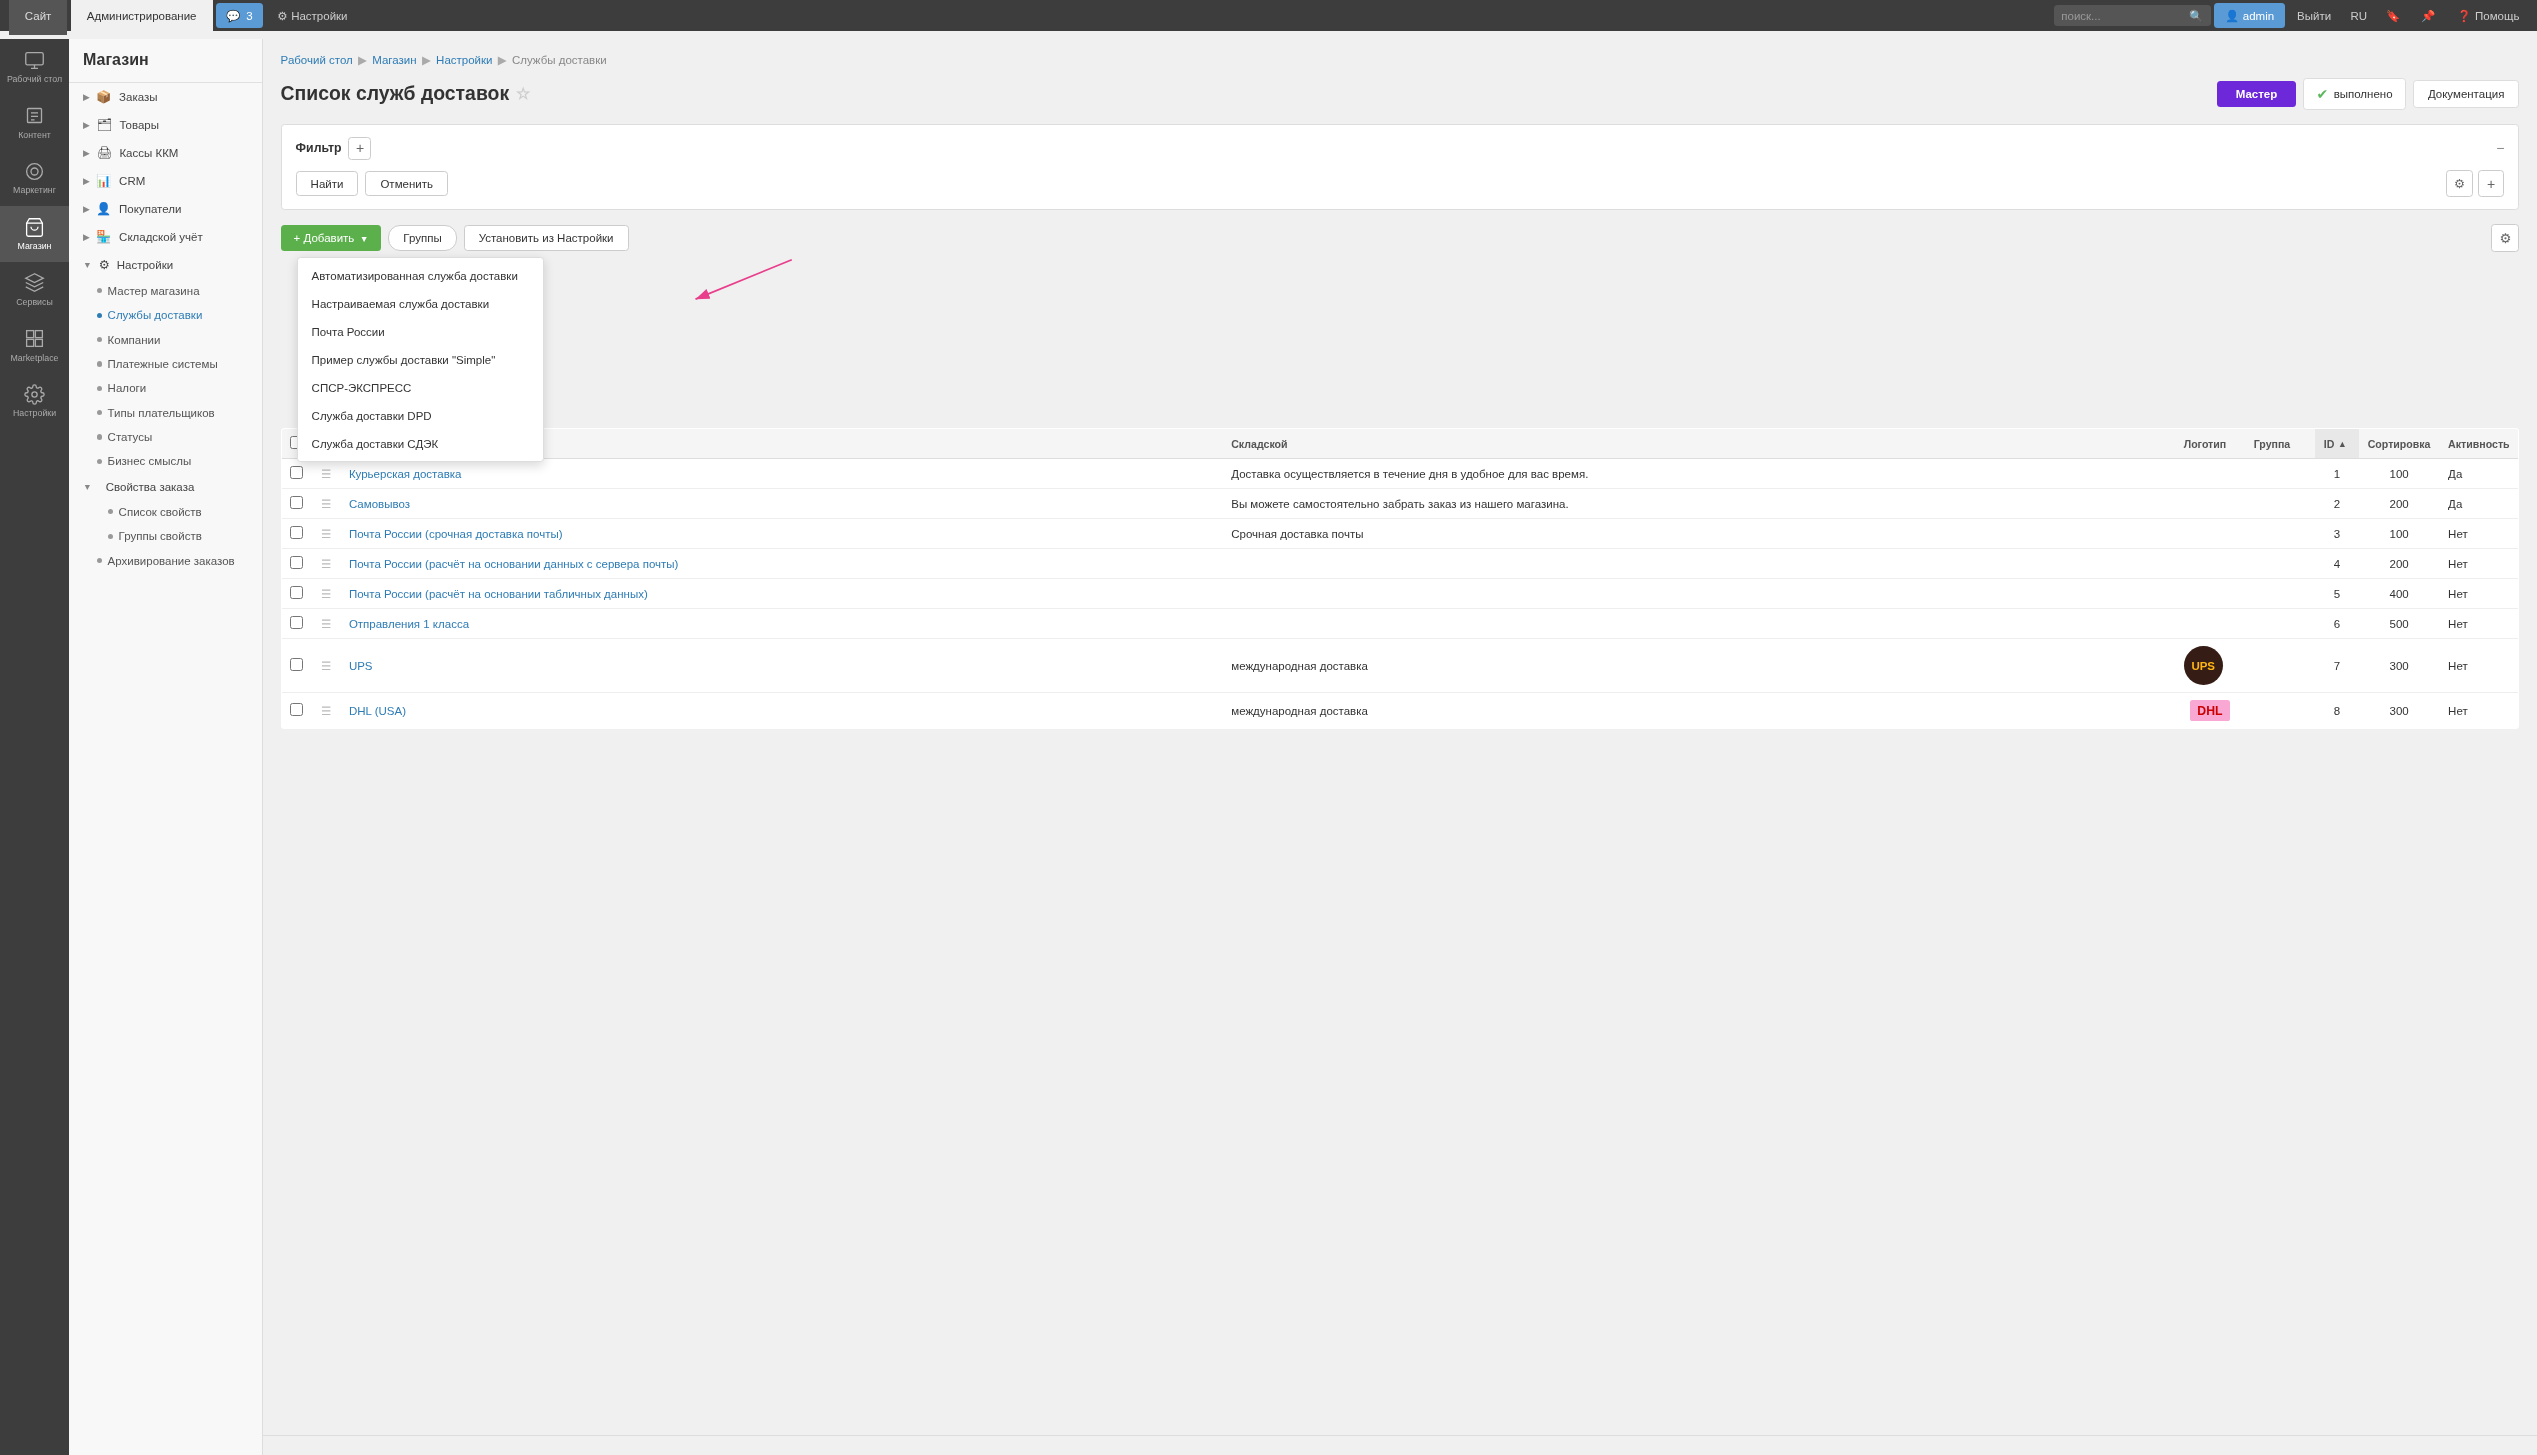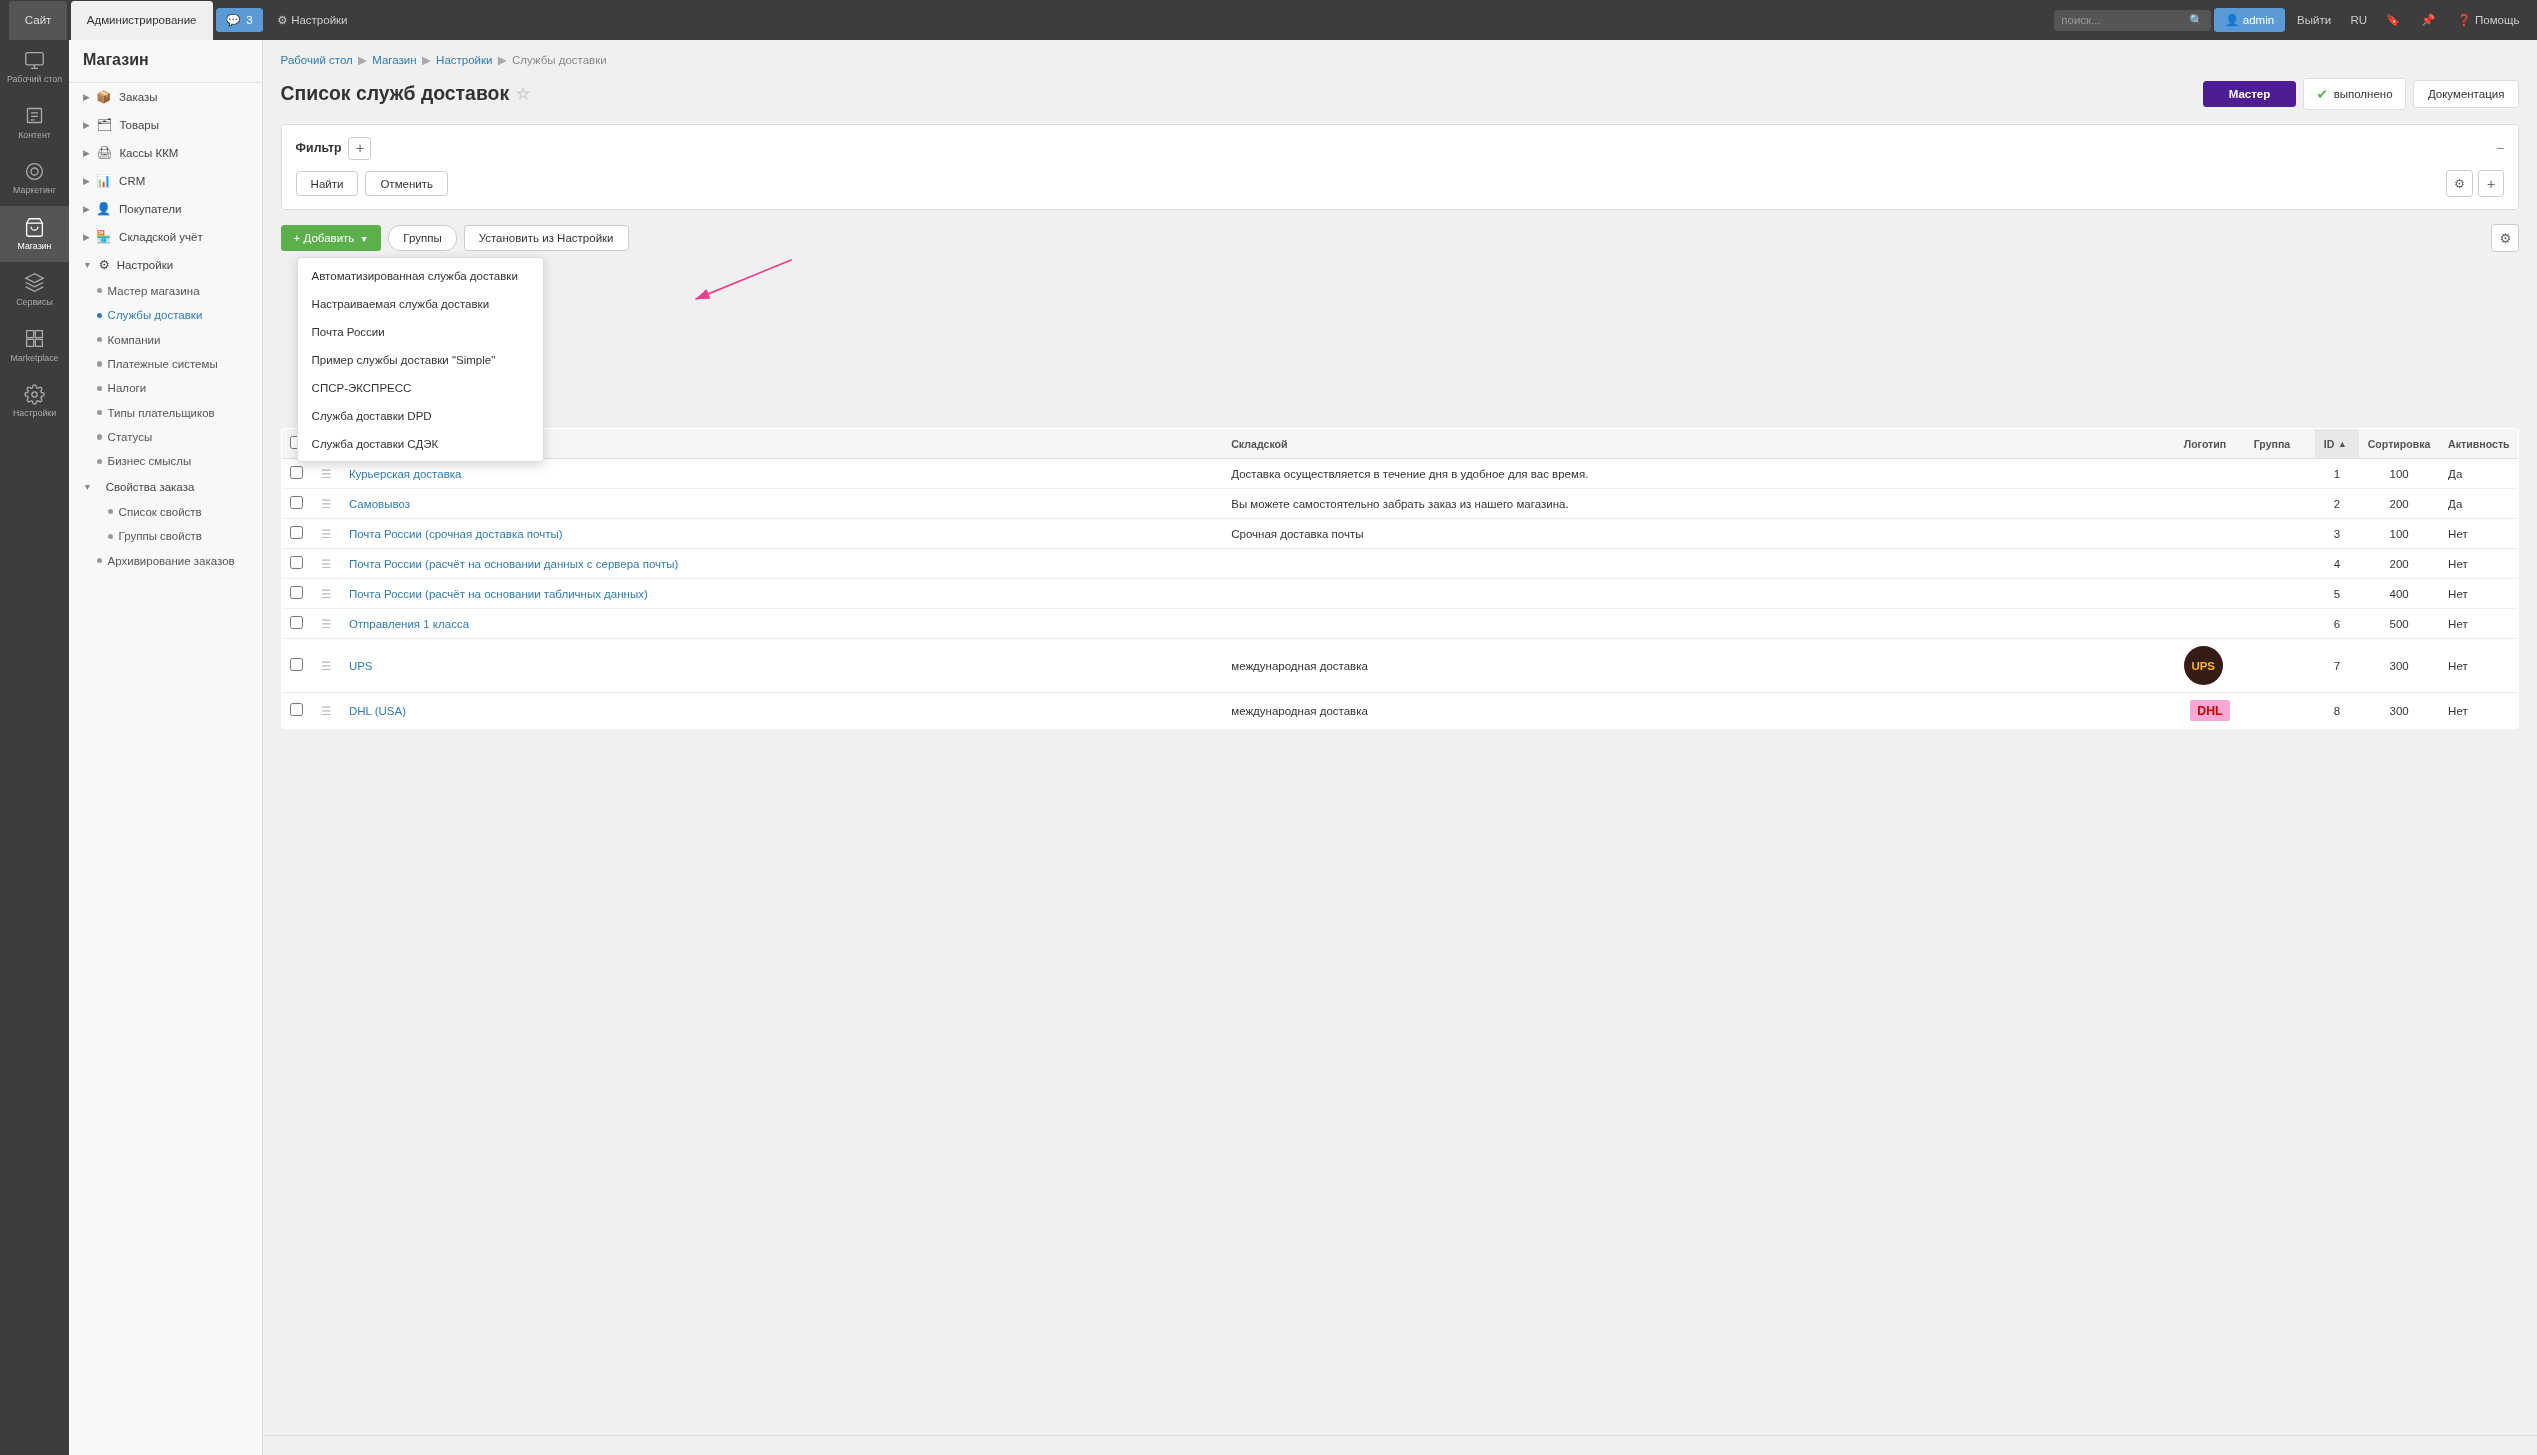--- a/index.html
+++ b/index.html
@@ -1,21 +1,21 @@
 <!DOCTYPE html>
 <html style="font-size:14px"><head>
   <meta charset="utf-8">
   <style>
     * { box-sizing: border-box; margin: 0; padding: 0; }
     body { font-family: Arial, sans-serif; font-size: 11.5px; background: #f0f0f0; color: #333; }
 
     
     .topbar {
       display: flex; align-items: center;
-      background: #3d3d3d; height: 40px; padding: 0 8.8px;
+      background: #3d3d3d; height: 31px; padding: 0 8.8px;
       gap: 3.5px; position: fixed; top: 0; left: 0; right: 0; z-index: 100;
     }
     .topbar-tab {
       padding: 7px 16px; border-radius: 3.5px 3.5px 0 0; cursor: pointer;
       color: #ccc; font-size: 11.5px; height: 39px; display: flex; align-items: center;
     }
     .topbar-tab.active { background: #f0f0f0; color: #333; }
     .topbar-tab.inactive { background: #555; color: #ddd; }
     .topbar-notif {
       background: #5b9bd5; color: white; border-radius: 3.5px;
@@ -98,22 +98,22 @@
     
     .page-header {
       display: flex; align-items: center; justify-content: space-between; margin-bottom: 14px;
     }
     .page-title {
       font-size: 19.4px; font-weight: bold; color: #333; display: flex; align-items: center; gap: 7px;
     }
     .page-title-star { color: #ccc; cursor: pointer; font-size: 16px; }
     .page-header-btns { display: flex; gap: 7px; align-items: center; }
     .btn-master {
-      background: #4c1d95; color: white; border: none; border-radius: 3.5px;
-      padding: 7px 26px; font-size: 11.5px; cursor: pointer; font-weight: bold; text-align: right;
+      background: #6d28d9; color: white; border: none; border-radius: 3.5px;
+      padding: 7px 19px; font-size: 11.5px; cursor: pointer; font-weight: bold; text-align: right;
     }
     .btn-done {
       background: white; border: 0.9px solid #ddd; border-radius: 3.5px;
       padding: 7px 12.3px; font-size: 11.5px; cursor: pointer;
       display: flex; align-items: center; gap: 5.3px; color: #333;
     }
     .btn-done .check { color: #5cb85c; font-size: 14px; }
     .btn-docs {
       background: white; border: 0.9px solid #ddd; border-radius: 3.5px;
       padding: 7px 14px; font-size: 11.5px; cursor: pointer; color: #333;

